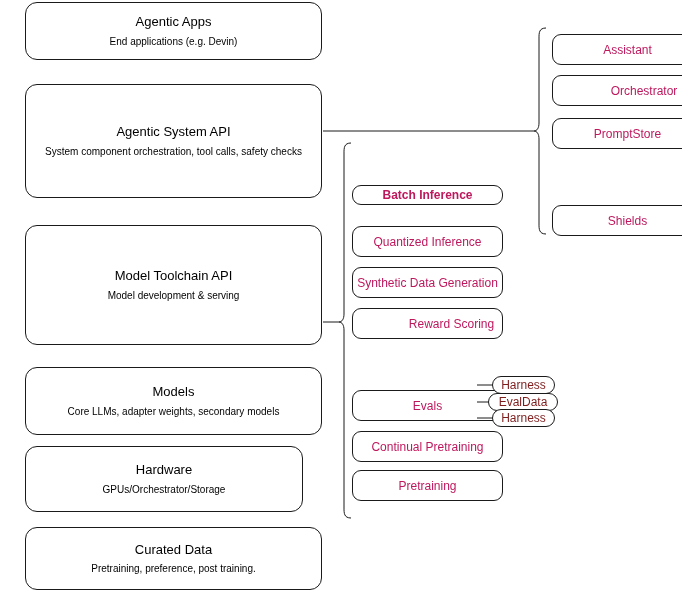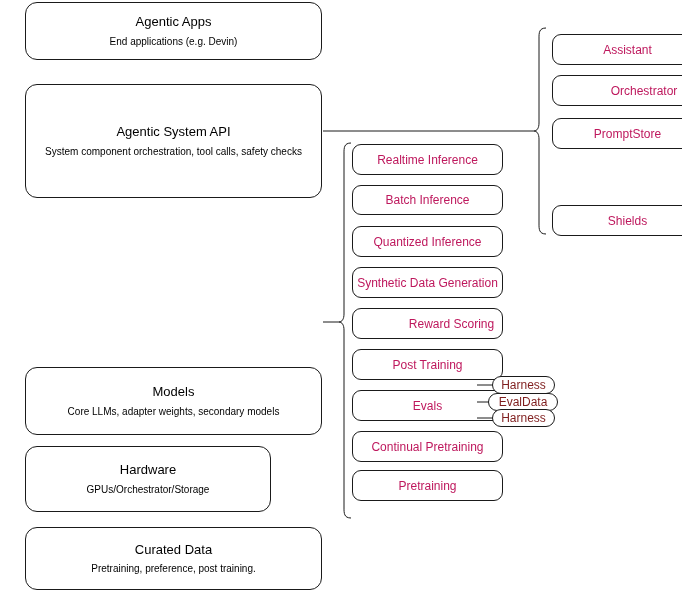--- a/index.html
+++ b/index.html
@@ -125,42 +125,44 @@
   <div class="layer-box" style="left:3px; top:2px; width:297px; height:58px;">
     <div class="layer-title">Agentic Apps</div>
     <div class="layer-sub">End applications (e.g. Devin)</div>
   </div>
 
   <div class="layer-box" style="left:3px; top:84px; width:297px; height:114px;">
     <div class="layer-title">Agentic System API</div>
     <div class="layer-sub">System component orchestration, tool calls, safety checks</div>
   </div>
 
+  <div class="layer-box" style="left:3px; top:225px; width:297px; height:120px;">
+    <div class="layer-title">Model Toolchain API</div>
+    <div class="layer-sub">Model development &amp; serving</div>
+  </div>
 
   <div class="layer-box" style="left:3px; top:367px; width:297px; height:68px;">
     <div class="layer-title">Models</div>
     <div class="layer-sub">Core LLMs, adapter weights, secondary models</div>
   </div>
 
-  <div class="layer-box" style="left:3px; top:446px; width:246px; height:66px;">
+  <div class="layer-box" style="left:3px; top:446px; width:278px; height:66px;">
     <div class="layer-title">Hardware</div>
     <div class="layer-sub">GPUs/Orchestrator/Storage</div>
   </div>
 
   <div class="layer-box" style="left:3px; top:527px; width:297px; height:63px;">
     <div class="layer-title">Curated Data</div>
     <div class="layer-sub">Pretraining, preference, post training.</div>
   </div>
 
-  <div class="item-box" style="left:330px; top:144px; width:151px; height:31px;">Realtime Inference</div>
-  <div class="item-box" style="left:330px; top:185px; width:151px; height:30px;">Batch Inference</div>
+  <div class="item-box" style="left:330px; top:185px; width:151px; height:20px;font-weight:bold;">Batch Inference</div>
   <div class="item-box" style="left:330px; top:226px; width:151px; height:31px;">Quantized Inference</div>
   <div class="item-box" style="left:330px; top:267px; width:151px; height:31px;">Synthetic Data Generation</div>
   <div class="item-box" style="left:330px; top:308px; width:151px; height:31px;padding-left:48px;">Reward Scoring</div>
-  <div class="item-box" style="left:330px; top:349px; width:151px; height:31px;">Post Training</div>
   <div class="item-box" style="left:330px; top:390px; width:151px; height:31px;">Evals</div>
   <div class="item-box" style="left:330px; top:431px; width:151px; height:31px;">Continual Pretraining</div>
   <div class="item-box" style="left:330px; top:470px; width:151px; height:31px;">Pretraining</div>
 
   <div class="pill" style="left:470px; top:376px; width:63px; height:18px;">Harness</div>
   <div class="pill" style="left:466px; top:393px; width:70px; height:18px;">EvalData</div>
   <div class="pill" style="left:470px; top:409px; width:63px; height:18px;">Harness</div>
 
   <div class="item-box" style="left:530px; top:34px; width:151px; height:31px;">Assistant</div>
   <div class="item-box" style="left:530px; top:75px; width:151px; height:31px;padding-left:33px;">Orchestrator</div>

